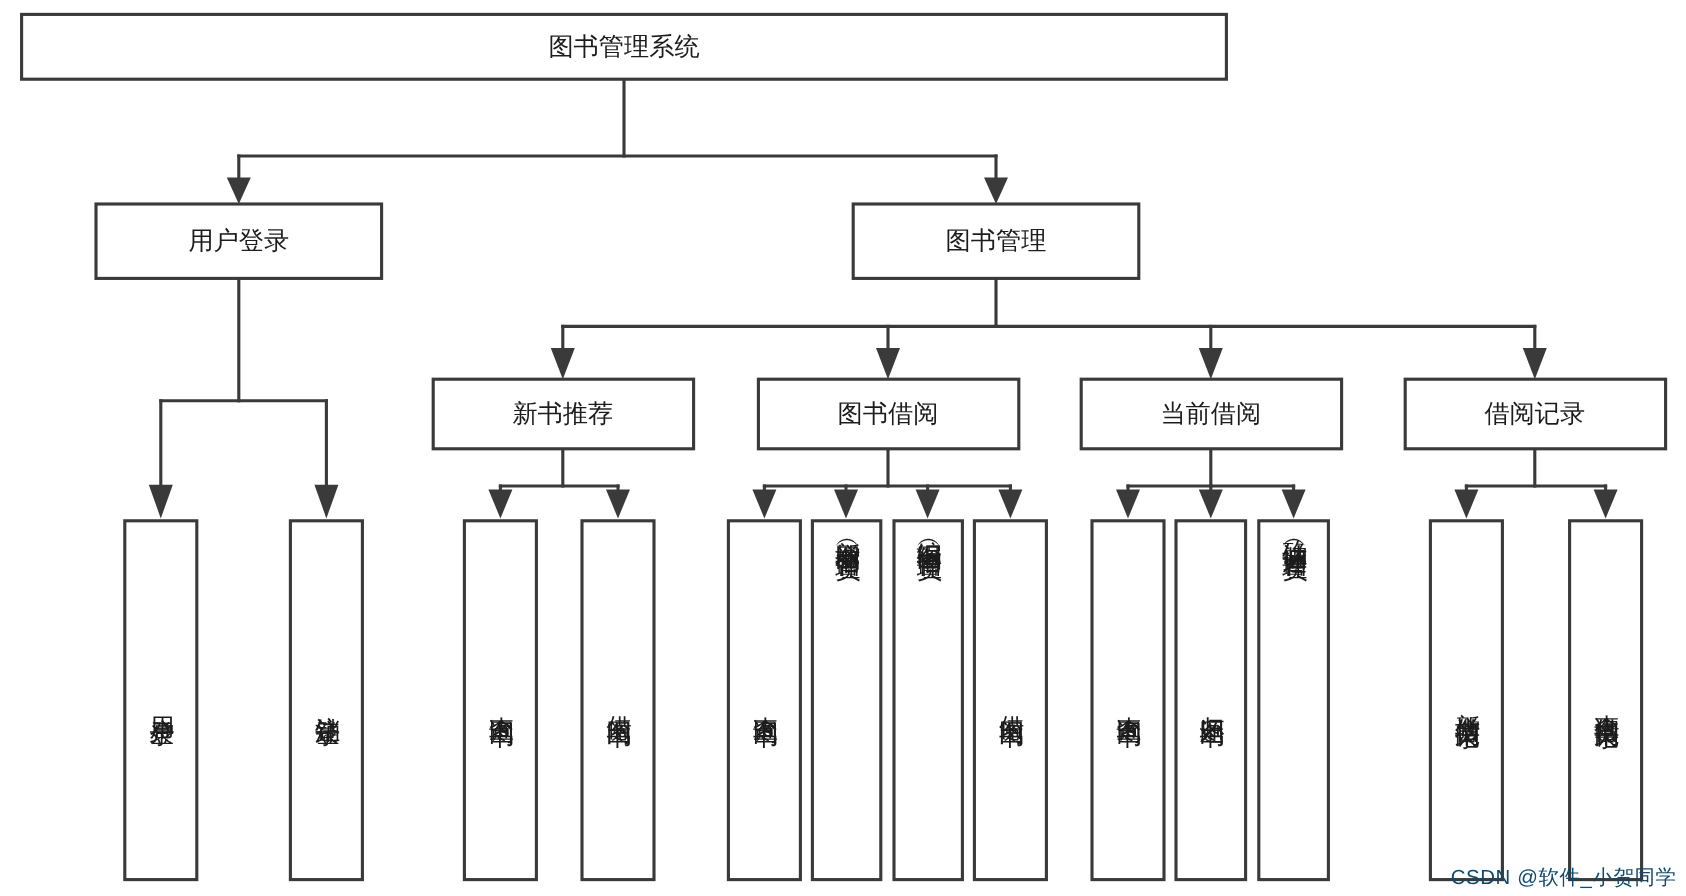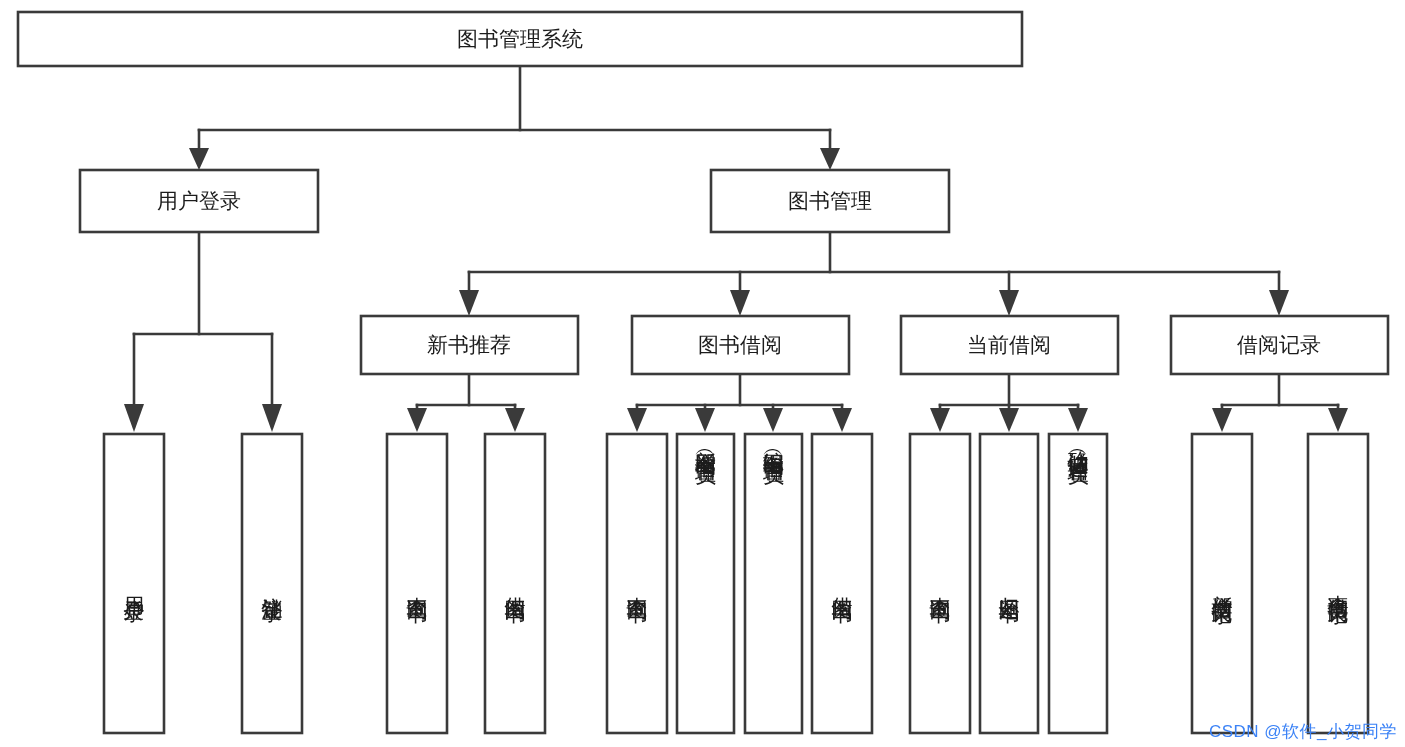--- a/index.html
+++ b/index.html
@@ -65,21 +65,21 @@
     letter-spacing: 2px;
     white-space: nowrap;
     text-align: center;
   }
   .watermark {
     position: absolute;
     right: 8px;
     bottom: 4px;
     font-family: "Liberation Sans", "DejaVu Sans", sans-serif;
     font-size: 17px;
-    color: #3b82f6;
+    color: #0c4a6e;
     letter-spacing: 0.5px;
     user-select: none;
   }
 </style>
 </head>
 <body>
 
 <div id="diagram-root">
 
   <svg class="diagram-canvas" viewBox="0 0 1405 747">

